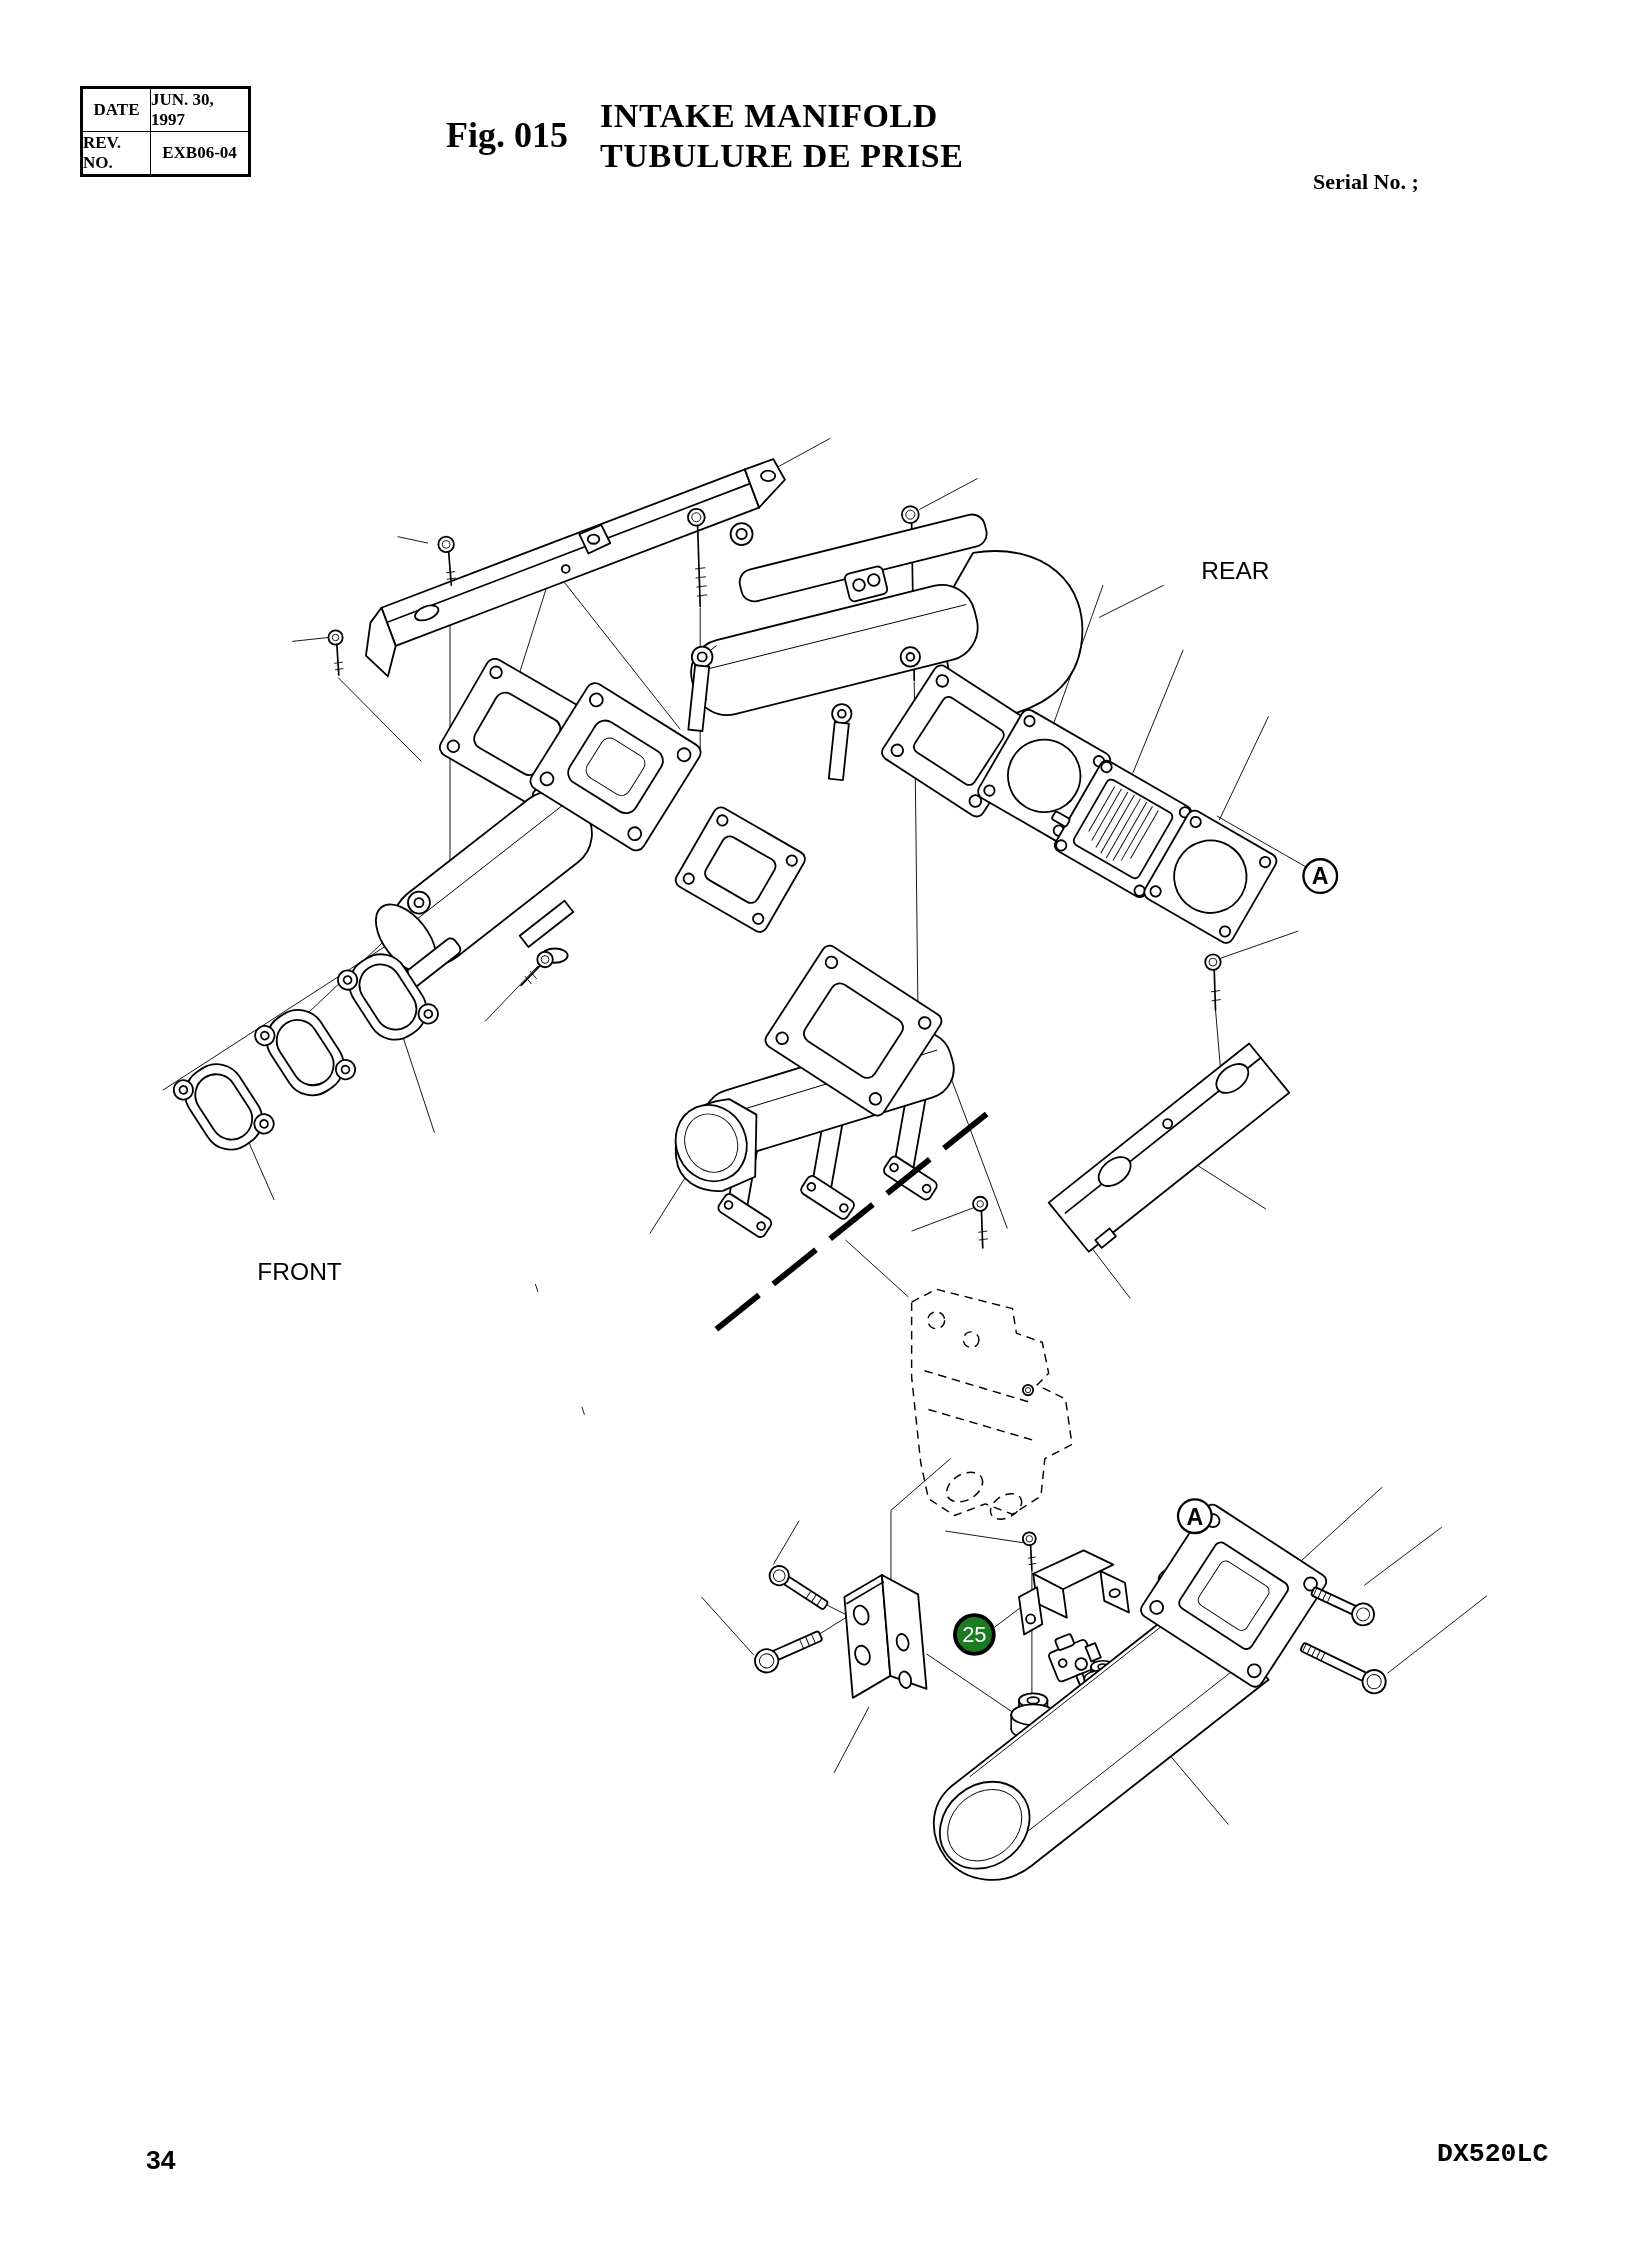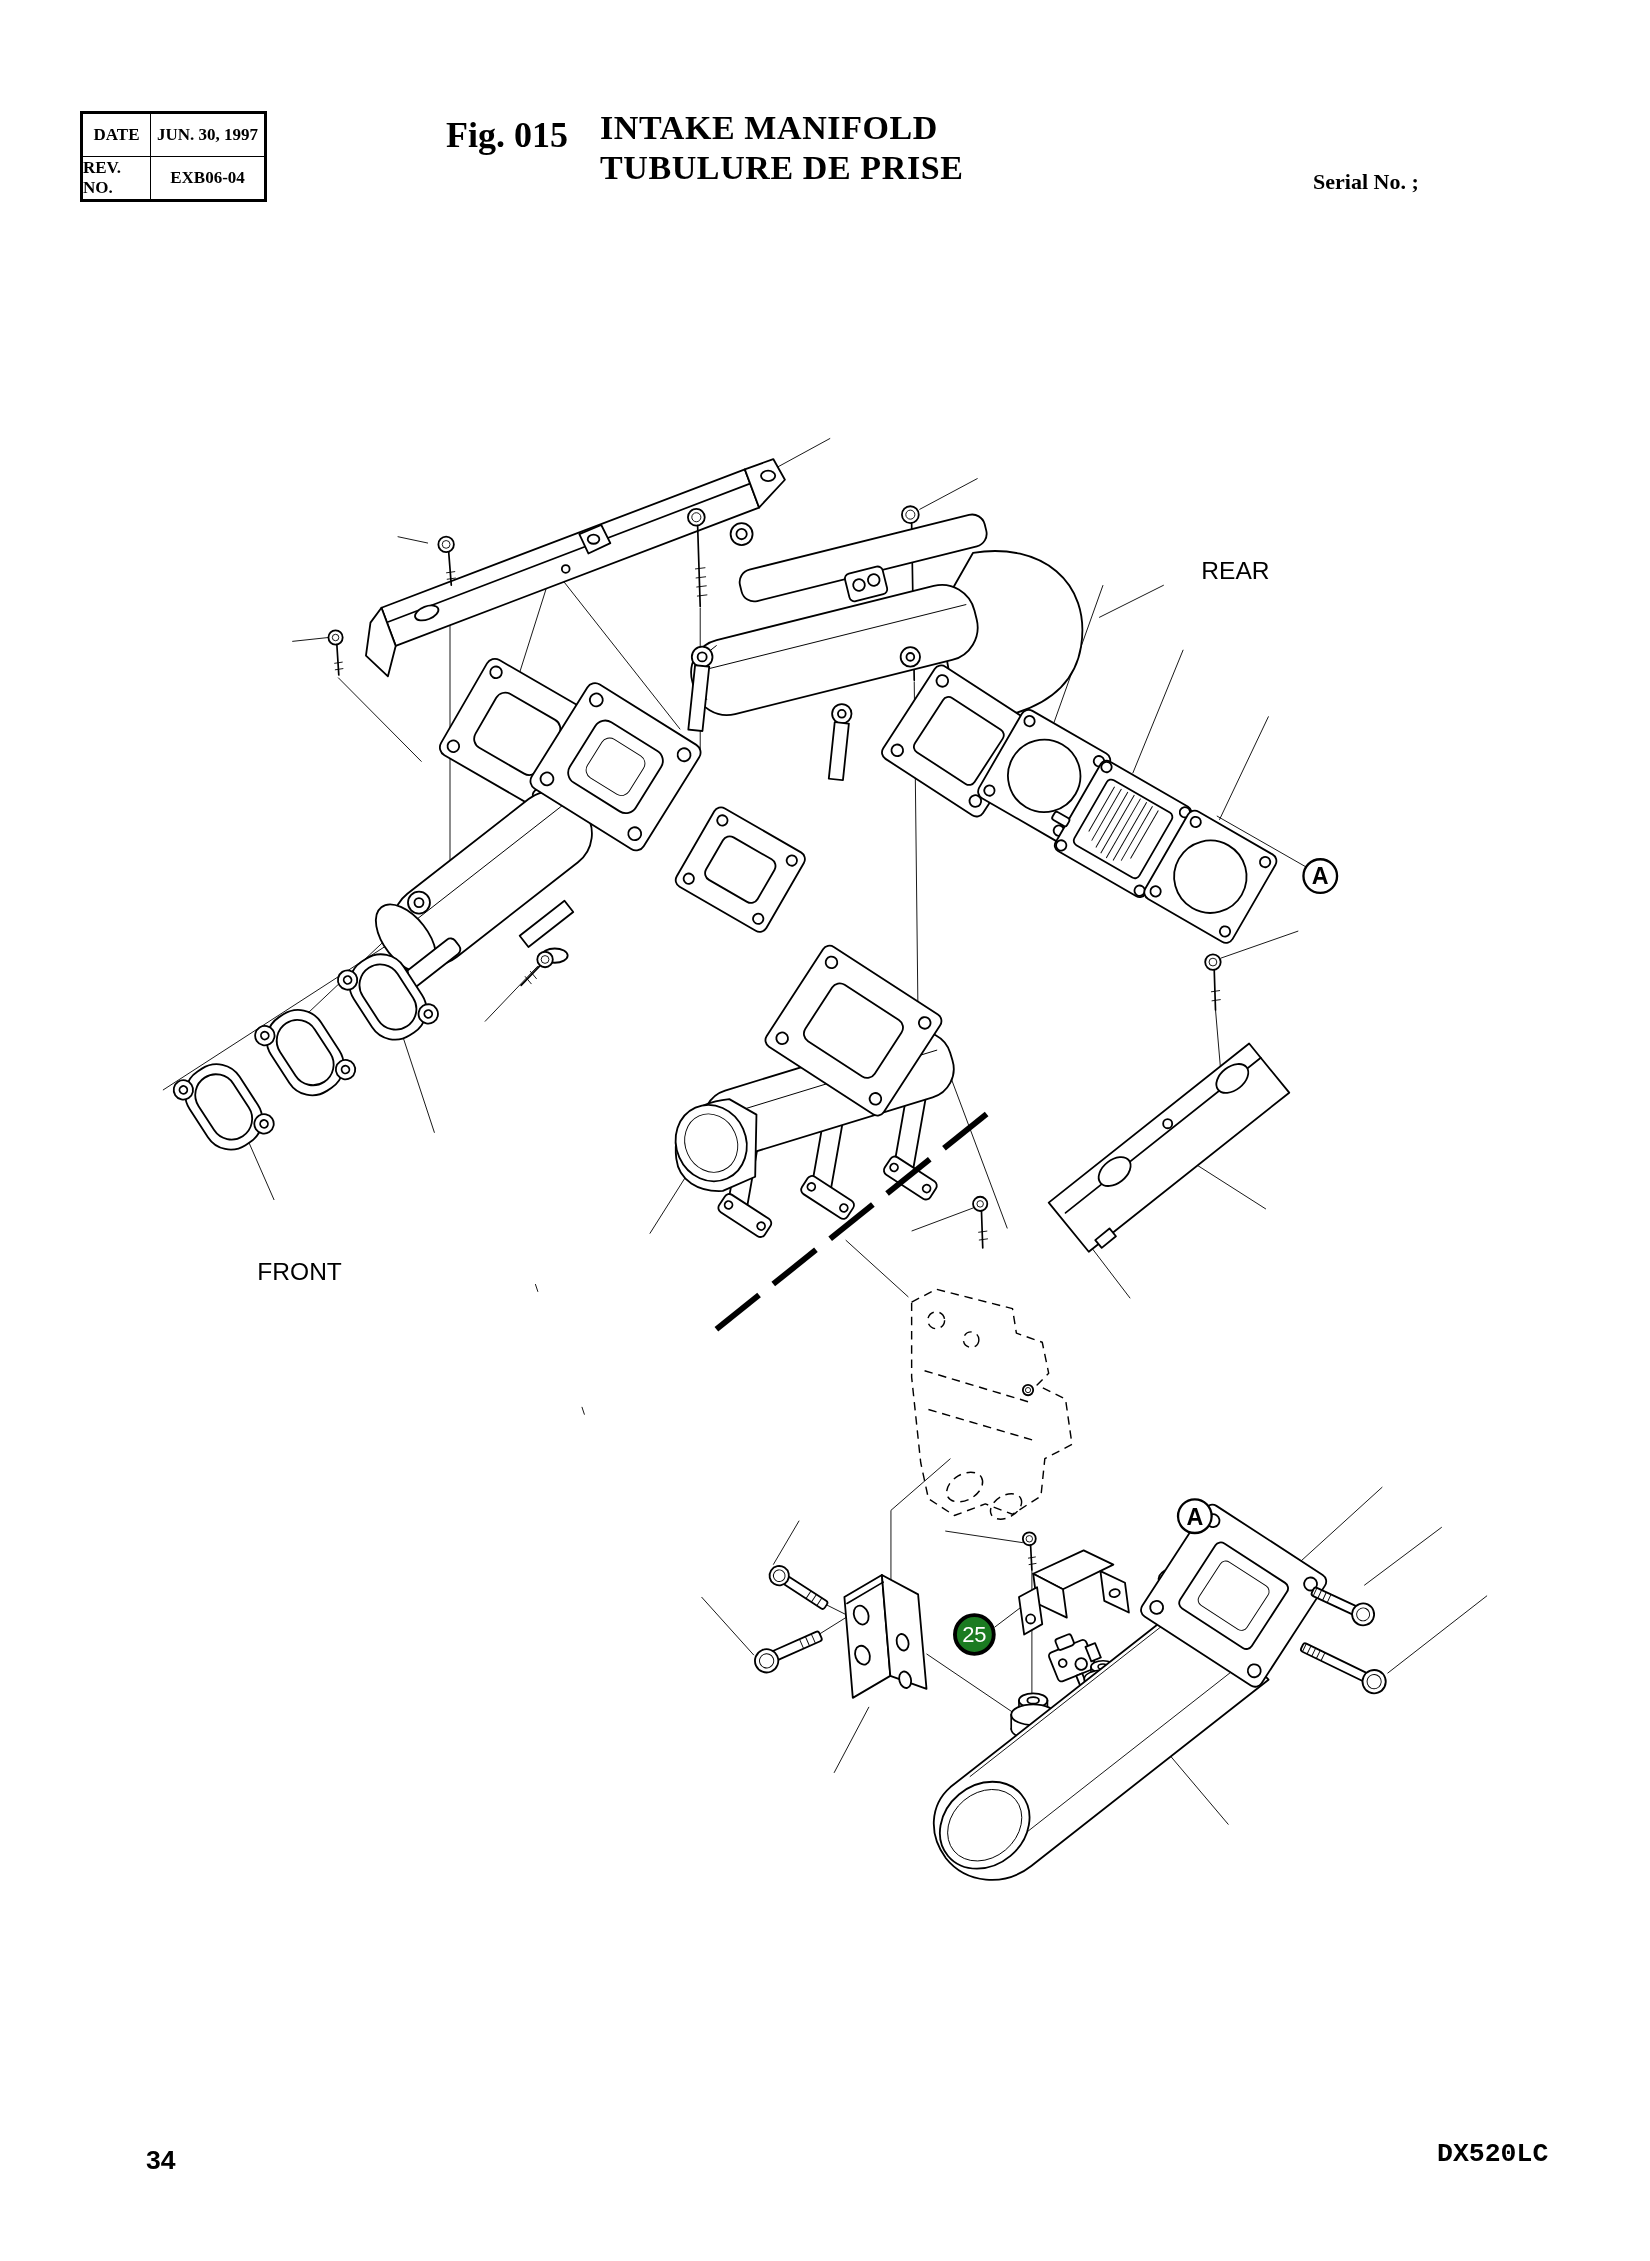--- a/index.html
+++ b/index.html
@@ -1,27 +1,27 @@
 <!DOCTYPE html>
 <html style="font-size:10.3px"><head>
 <meta charset="utf-8">
 <style>
   html,body{margin:0;padding:0;background:#ffffff;}
   .page{position:relative;width:1650px;height:2261px;background:#ffffff;overflow:hidden;
         font-family:"Liberation Serif", serif;color:#000;}
   
-  .info-table{position:absolute;left:80px;top:111px;width:187px;height:91px;
+  .info-table{position:absolute;left:80px;top:86px;width:171px;height:91px;
               border:3.2px solid #000;box-sizing:border-box;display:grid;
               grid-template-columns:68px 1fr;grid-template-rows:1fr 1fr;}
   .info-cell{display:flex;align-items:center;justify-content:center;
              font-weight:bold;font-size:17px;box-sizing:border-box;}
   .cell-r1{border-bottom:1.3px solid #000;}
   .cell-c1{border-right:1.3px solid #000;}
   .fig-label{position:absolute;left:446px;top:114px;font-weight:bold;font-size:36px;}
-  .main-title{position:absolute;left:600px;top:108px;font-weight:bold;font-size:34px;
+  .main-title{position:absolute;left:600px;top:96px;font-weight:bold;font-size:34px;
               line-height:40px;letter-spacing:0.6px;white-space:nowrap;}
   .serial{position:absolute;left:1313px;top:169px;font-weight:bold;font-size:22px;}
   .footer-page{position:absolute;left:129px;top:2145px;font-family:"Liberation Sans",sans-serif;
                font-weight:bold;font-size:26.5px;margin-left:17px;}
   .footer-model{position:absolute;left:1437px;top:2139px;font-family:Liberation Mono, monospace;
                 font-weight:bold;font-size:26.5px;}
   
   .part{fill:#fff;stroke:#000;stroke-width:2.8;stroke-linejoin:round;}
   .ln{fill:none;stroke:#000;stroke-width:2.6;stroke-linecap:round;stroke-linejoin:round;}
   .thin{fill:none;stroke:#000;stroke-width:1.4;}

